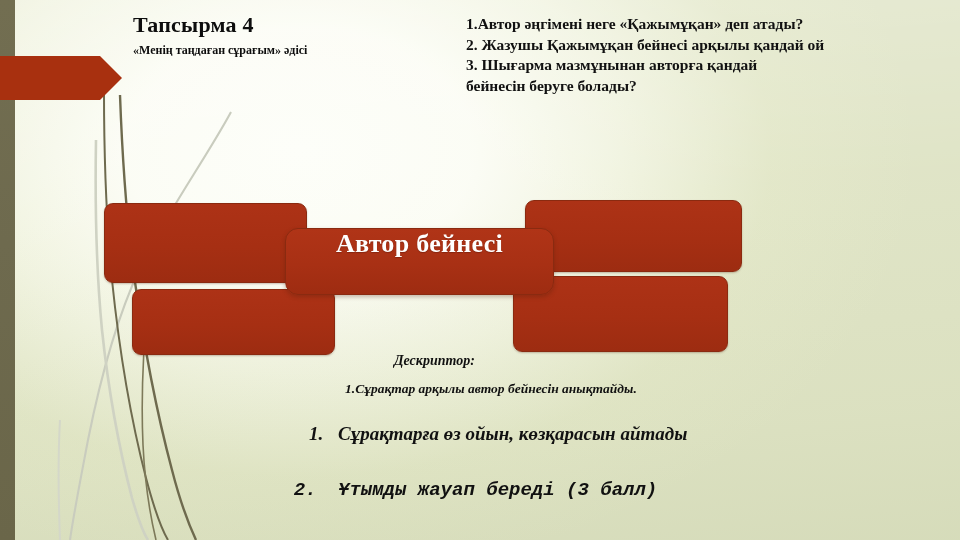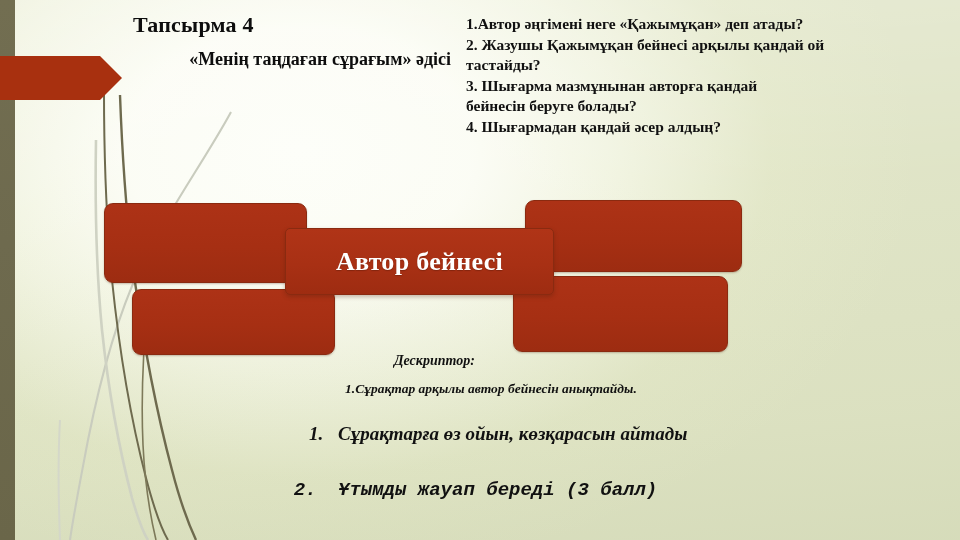--- a/index.html
+++ b/index.html
@@ -87,26 +87,25 @@
   }
   .title-main {
     font-size: 22px;
     font-weight: bold;
     color: #0d0d0d;
     letter-spacing: 0.2px;
     line-height: 1.15;
     margin: 0 0 6px 0;
   }
   .title-sub {
-    font-size: 18px;
+    font-size: 12px;
     font-weight: bold;
     color: #0d0d0d;
     line-height: 1.2;
-    margin: 12px;
-    text-align: right;
+    margin: 0;
   }
 
   .questions {
     position: absolute;
     left: 466px;
     top: 14px;
     width: 486px;
     font-size: 15.5px;
     font-weight: bold;
     color: #111111;
@@ -128,26 +127,25 @@
   #box-tr { left: 525px; top: 200px; width: 215px; height: 70px; }
   #box-bl { left: 132px; top: 289px; width: 201px; height: 64px; }
   #box-br { left: 513px; top: 276px; width: 213px; height: 74px; }
 
   #center-label {
     position: absolute;
     left: 285px;
     top: 228px;
     width: 267px;
     height: 65px;
-    border-radius: 5px;
+    border-radius: 13px;
     background: linear-gradient(180deg, #b03417 0%, #a83014 55%, #9e2c11 100%);
     border: 1px solid #8a2a10;
     box-shadow: 0 2px 4px rgba(80,30,10,0.30);
     display: flex;
-    align-items: center;
     justify-content: center;
   }
   #center-label .label-text {
     color: #ffffff;
     font-size: 26px;
     font-weight: bold;
     letter-spacing: 0.3px;
     text-shadow: 0 1px 1px rgba(90,25,8,0.45);
   }
 
@@ -213,24 +211,22 @@
   </svg>
 
   <div class="title-block">
     <p class="title-main">Тапсырма  4</p>
     <p class="title-sub">«Менің  таңдаған сұрағым» әдісі</p>
   </div>
 
   <div class="questions">
     <p class="q">1.Автор әңгімені неге «Қажымұқан» деп атады?</p>
     <p class="q">2. Жазушы Қажымұқан бейнесі арқылы қандай ой</p>
-    <p class="q">тастайды?</p>
     <p class="q">3. Шығарма мазмұнынан авторға қандай</p>
     <p class="q">бейнесін беруге болады?</p>
-    <p class="q">4. Шығармадан қандай әсер алдың?</p>
   </div>
 
   <div class="rbox" id="box-tl"></div>
   <div class="rbox" id="box-tr"></div>
   <div class="rbox" id="box-bl"></div>
   <div class="rbox" id="box-br"></div>
 
   <div id="center-label">
     <span class="label-text">Автор бейнесі</span>
   </div>

